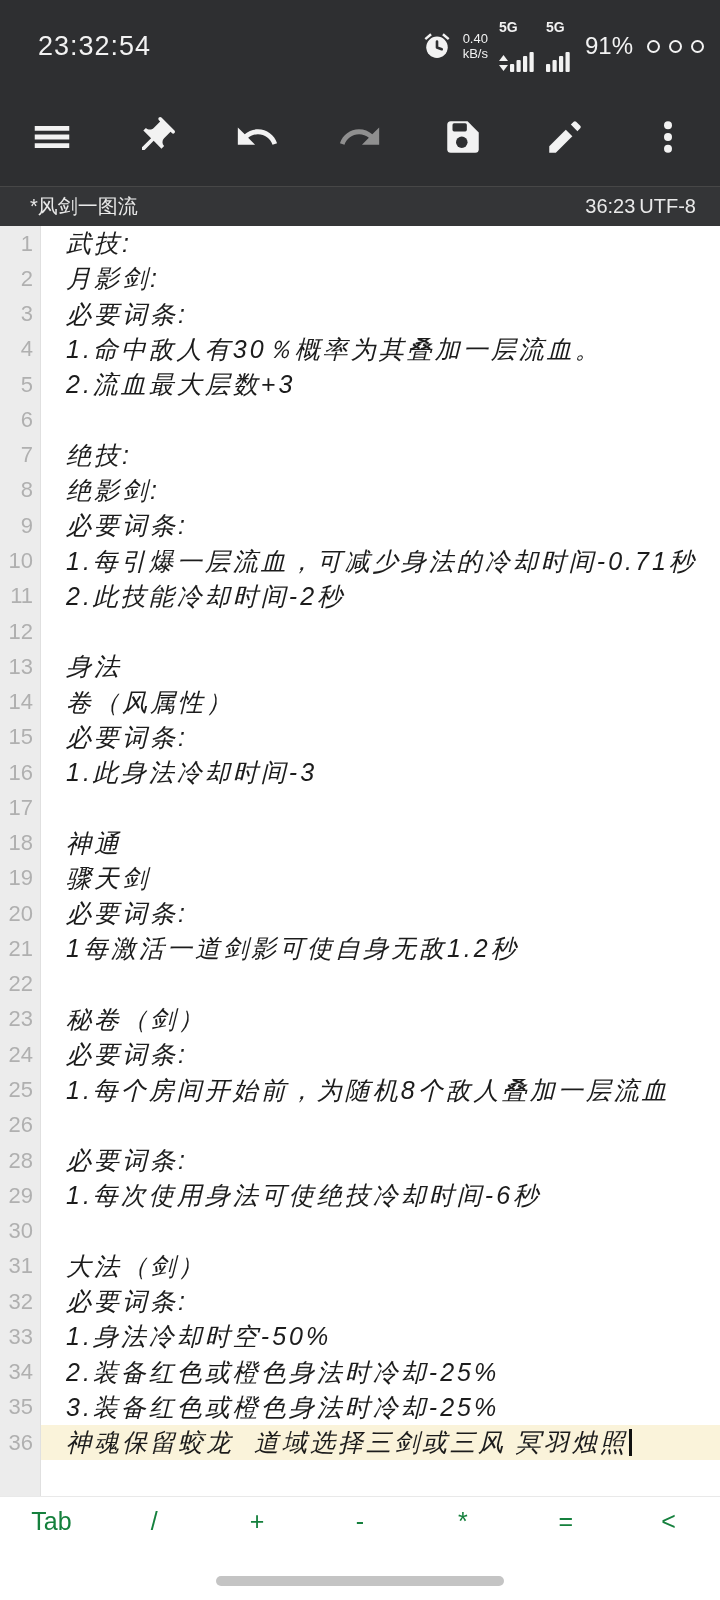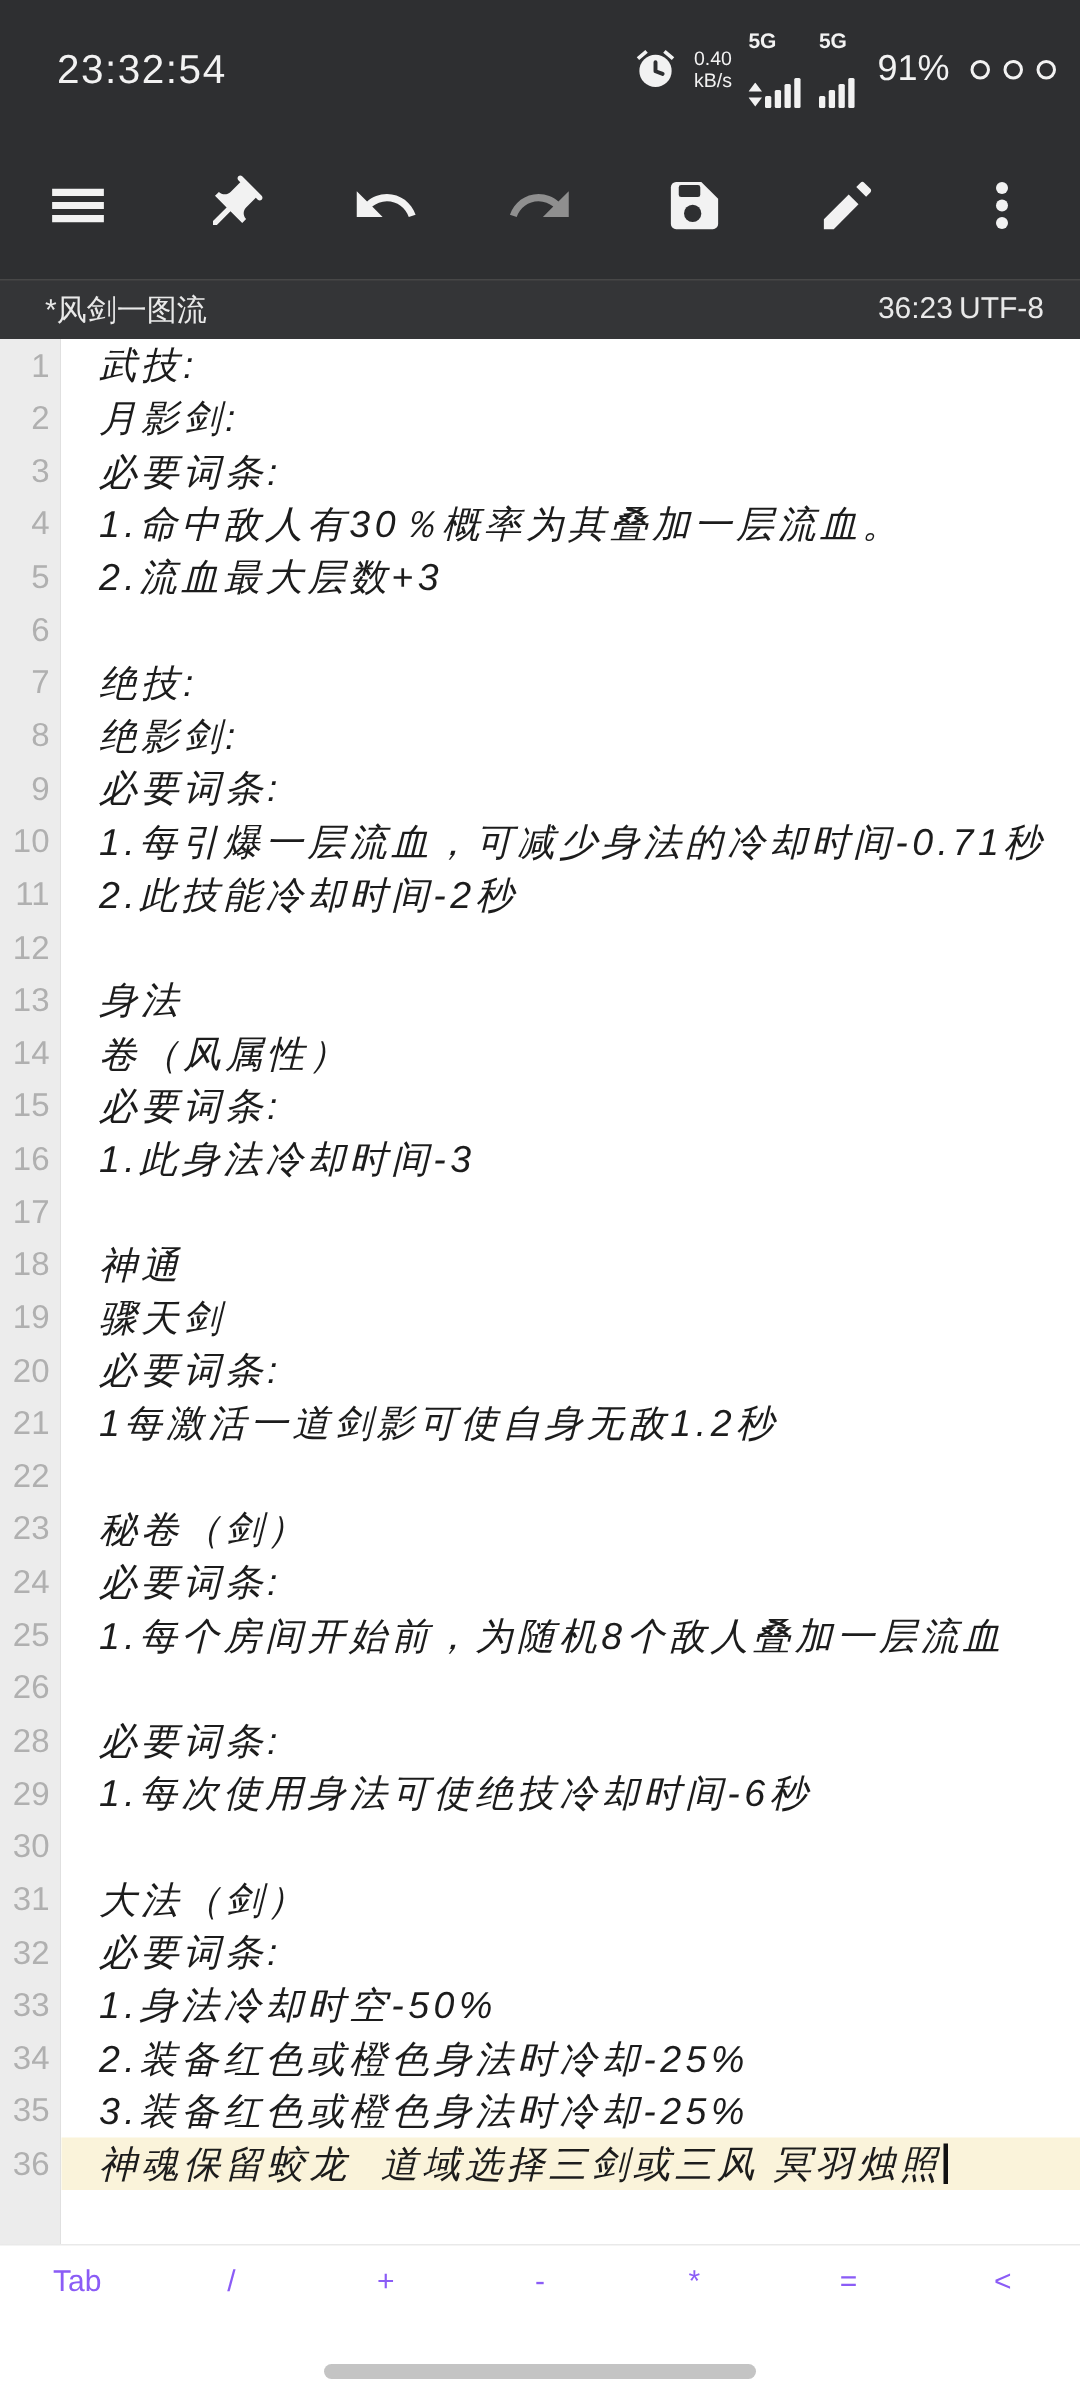--- a/index.html
+++ b/index.html
@@ -42,21 +42,21 @@
   .line{display:flex;height:35.28px;align-items:center;}
   .num{width:41px;flex:none;text-align:right;padding-right:8px;color:var(--line-number);
     font-size:22px;align-self:stretch;display:flex;align-items:center;justify-content:flex-end;}
   .txt{flex:1;align-self:stretch;display:flex;align-items:center;padding-left:25px;
     letter-spacing:3px;white-space:pre;overflow:hidden;font-style:italic;}
   .line.cur .txt{background:var(--current-line-bg);}
   .caret{display:inline-block;width:3px;height:27px;background:#111;margin-left:1px;letter-spacing:0;}
 
   
   .symbol-bar{height:49px;background:#fff;border-top:1px solid #e9e9e9;display:flex;flex:none;}
-  .key{flex:1;display:flex;align-items:center;justify-content:center;font-size:20px;color:#8b5cf6;}
+  .key{flex:1;display:flex;align-items:center;justify-content:center;font-size:25px;color:#15803d;}
 
   
   .nav-area{height:55px;background:#fff;position:relative;flex:none;}
   .pill{position:absolute;left:50%;top:31px;transform:translateX(-50%);
     width:288px;height:10px;border-radius:6px;background:var(--pill);}
 
   svg{display:block;}
 </style>
 </head>
 <body>

